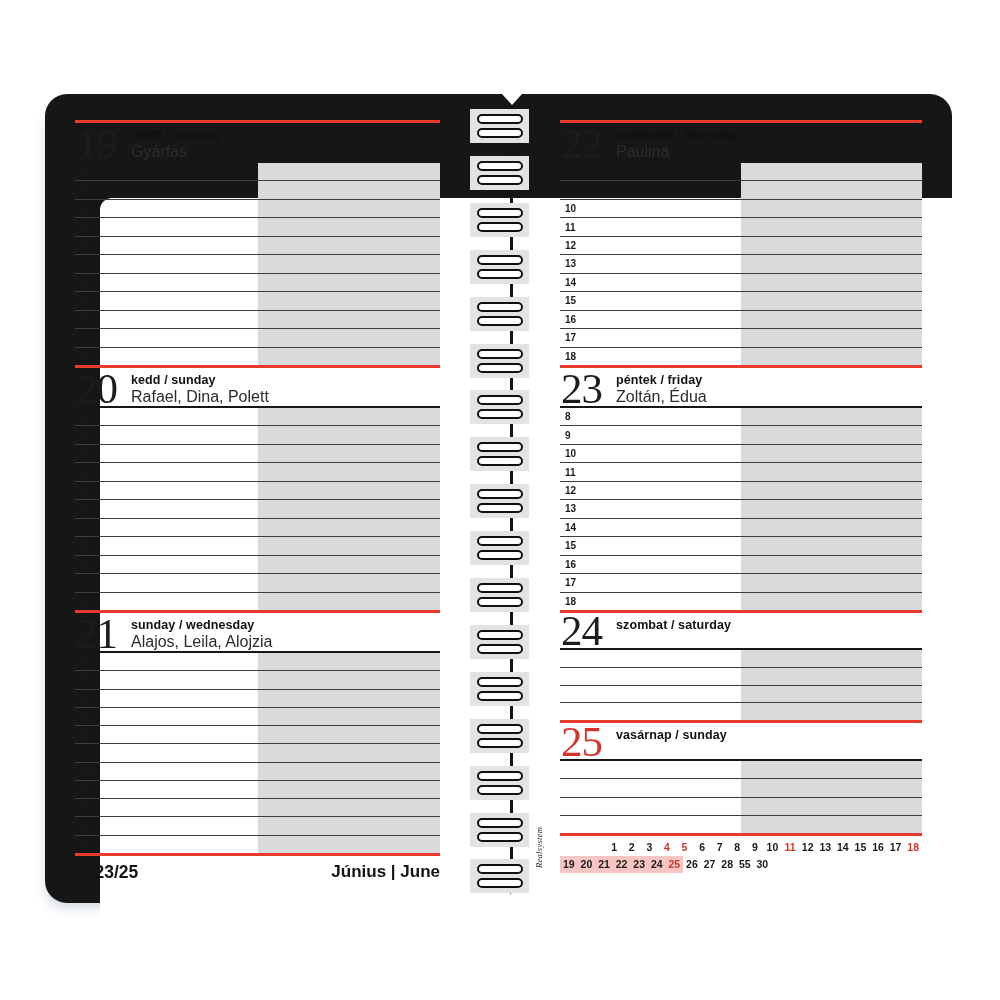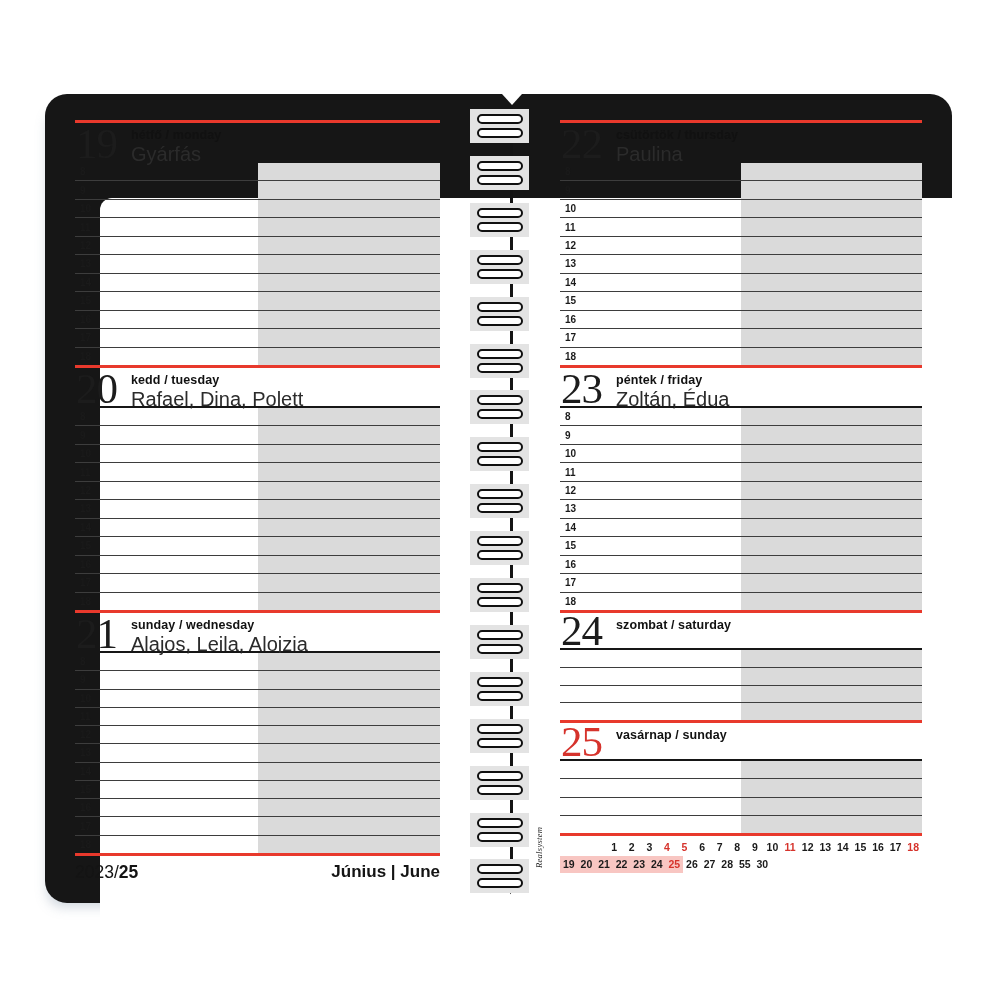--- a/index.html
+++ b/index.html
@@ -34,32 +34,32 @@
   .day{position:relative;box-sizing:border-box;border-top:3px solid var(--red);display:flex;flex-direction:column;}
   .day.red-bottom{border-bottom:3px solid var(--red);}
   .day-head{position:relative;box-sizing:border-box;border-bottom:2px solid #161616;flex:0 0 auto;}
   .day-num{
     position:absolute;left:1px;bottom:-3px;
     font-family:"Liberation Serif", serif;font-size:43px;line-height:40px;font-weight:400;letter-spacing:-1px;color:#1c1c1c;
   }
   .day.red-num .day-num{color:var(--rednum);}
   .day-meta{position:absolute;left:56px;top:5px;right:2px;}
   .day-name{font-size:12.5px;font-weight:800;color:#111;letter-spacing:.1px;}
-  .day-names{font-size:20px;font-weight:400;color:#2b2b2b;margin-top:1px;white-space:nowrap;}
+  .day-names{font-size:16px;font-weight:400;color:#2b2b2b;margin-top:1px;white-space:nowrap;}
 
   .day-rows{position:relative;flex:1 1 auto;display:flex;flex-direction:column;}
   .gray{position:absolute;top:0;bottom:0;left:50%;right:0;background:var(--gray);z-index:0;}
   .row{position:relative;z-index:1;flex:1 1 0;box-sizing:border-box;border-bottom:1.5px solid var(--line);display:flex;align-items:center;}
   .row:last-child{border-bottom:none;}
   .row .hr{font-size:10px;font-weight:700;padding-left:5px;color:#1a1a1a;}
 
   
   .footer{position:absolute;left:75px;top:857px;width:365px;height:30px;display:flex;justify-content:space-between;align-items:center;}
   .yearweek{font-size:17.5px;color:#141414;}
-  .yearweek .yr{font-weight:400;}
+  .yearweek .yr{font-weight:700;}
   .yearweek .wk{font-weight:800;}
   .monthname{font-size:17px;font-weight:800;color:#141414;}
 
   
   .minical{position:absolute;left:560px;top:839px;width:362px;}
   .mc-row{display:flex;height:17px;}
   .mc-row.r1{justify-content:flex-end;}
   .mc-row.r2{justify-content:flex-start;}
   .mc-cell{width:17.6px;height:17px;line-height:17px;text-align:center;font-size:10.5px;font-weight:600;color:#1a1a1a;flex:0 0 auto;}
   .mc-cell.red{color:var(--rednum);}
@@ -133,21 +133,21 @@
           </div>
           <div class="row">
             <span class="hr">18</span>
           </div>
         </div>
       </section>
       <section class="day" style="height: 245px;">
         <div class="day-head" style="height: 40px;">
           <span class="day-num">20</span>
           <div class="day-meta">
-            <div class="day-name">kedd / tuesday</div>
+            <div class="day-name">kedd / sunday</div>
             <div class="day-names">Rafael, Dina, Polett</div>
           </div>
         </div>
         <div class="day-rows">
           <div class="gray"></div>
           <div class="row">
             <span class="hr">8</span>
           </div>
           <div class="row">
             <span class="hr">9</span>

